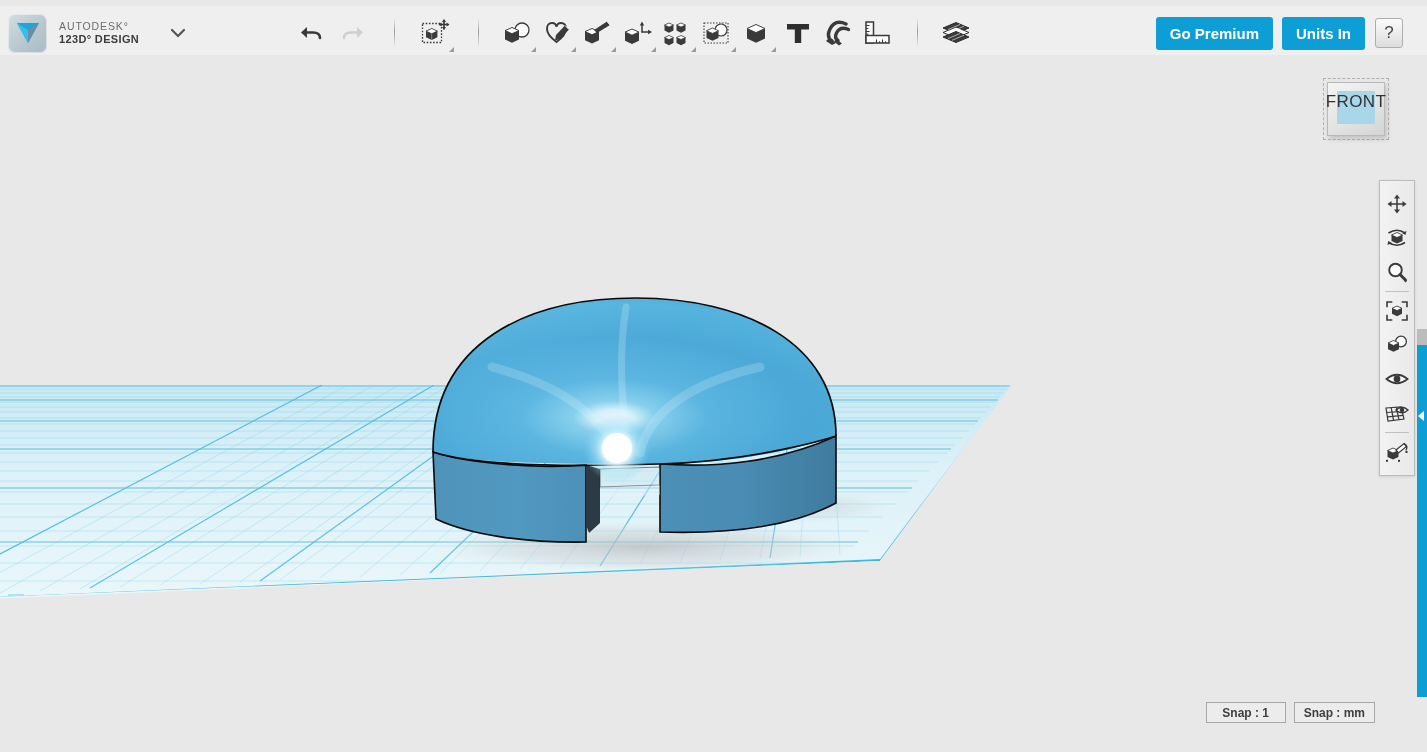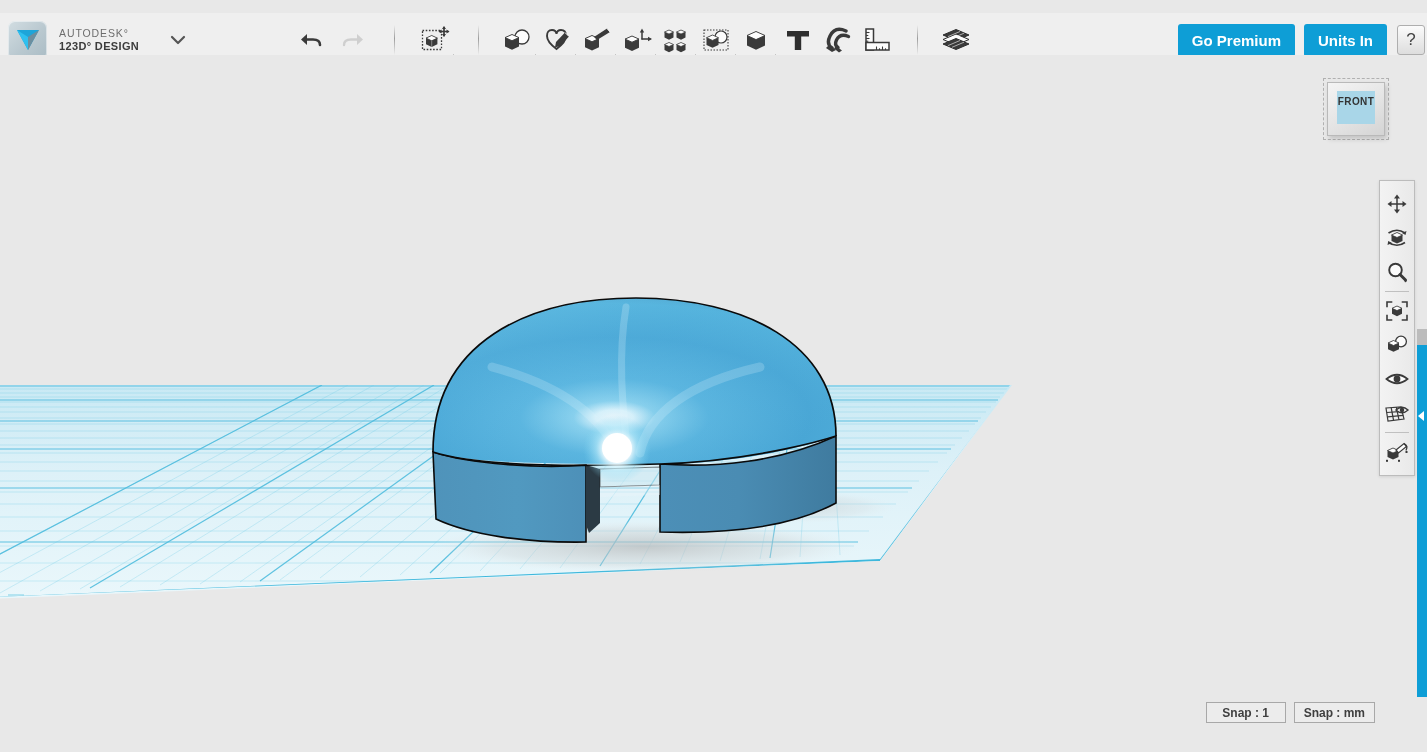--- a/index.html
+++ b/index.html
@@ -6,21 +6,21 @@
   html, body {
     width: 1427px; height: 752px;
     overflow: hidden;
     font-family: "Liberation Sans", sans-serif;
     background: #e8e8e8;
   }
   #app { position: relative; width: 1427px; height: 752px; }
 
   
   #toolbar {
-    position: absolute; left: 0; top: 13px;
+    position: absolute; left: 0; top: 6px;
     width: 1427px; height: 55px;
     background: #efefef;
     border-bottom: 1px solid #c4c4c4;
     display: flex; align-items: center;
   }
 
   
   #brand { display: flex; align-items: center; padding-left: 8px; }
   .logo-tile {
     width: 39px; height: 39px; border-radius: 7px;
@@ -50,21 +50,21 @@
     border-left: 5px solid transparent;
     border-bottom: 5px solid #9a9a9a;
   }
   .sep {
     width: 1px; height: 30px; flex: 0 0 auto;
     background: linear-gradient(to bottom, rgba(150,150,150,0) 0%, #9d9d9d 45%, rgba(150,150,150,0) 100%);
   }
   .gap { flex: 0 0 auto; }
 
   
-  #tb-right { margin-left: auto; display: flex; align-items: center; padding-right: 2px; }
+  #tb-right { margin-left: auto; display: flex; align-items: center; padding-right: 24px; }
   .pill {
     height: 33px; padding: 0 14px;
     background: #0e9ed6; color: #fff;
     border: none; border-radius: 3px;
     font-family: "Liberation Sans", sans-serif;
     font-size: 15px; font-weight: bold;
     cursor: pointer; display: flex; align-items: center;
   }
   #help-btn {
     width: 28px; height: 30px; margin-left: 10px;
@@ -94,21 +94,21 @@
     border: 1px solid #b9b9b9;
     box-shadow: 2px 3px 5px rgba(0,0,0,.16);
   }
   #viewcube .vc-inner {
     position: absolute; left: 9px; top: 8px; right: 9px; bottom: 11px;
     background: #a9d6e8;
   }
   #viewcube .vc-label {
     position: absolute; inset: 0;
     display: flex; align-items: center; justify-content: center;
-    font-size: 10px; font-weight: bold; color: #333; letter-spacing: .4px;
+    font-size: 17px; font-weight: normal; color: #333; letter-spacing: .4px;
     padding-bottom: 15px;
   }
   #viewcube .vc-dash {
     position: absolute; left: -4px; top: -4px; right: -4px; bottom: -4px;
     border: 1px dashed #b0b0b0;
   }
 
   
   #navbar {
     position: absolute; right: 12px; top: 125px;

